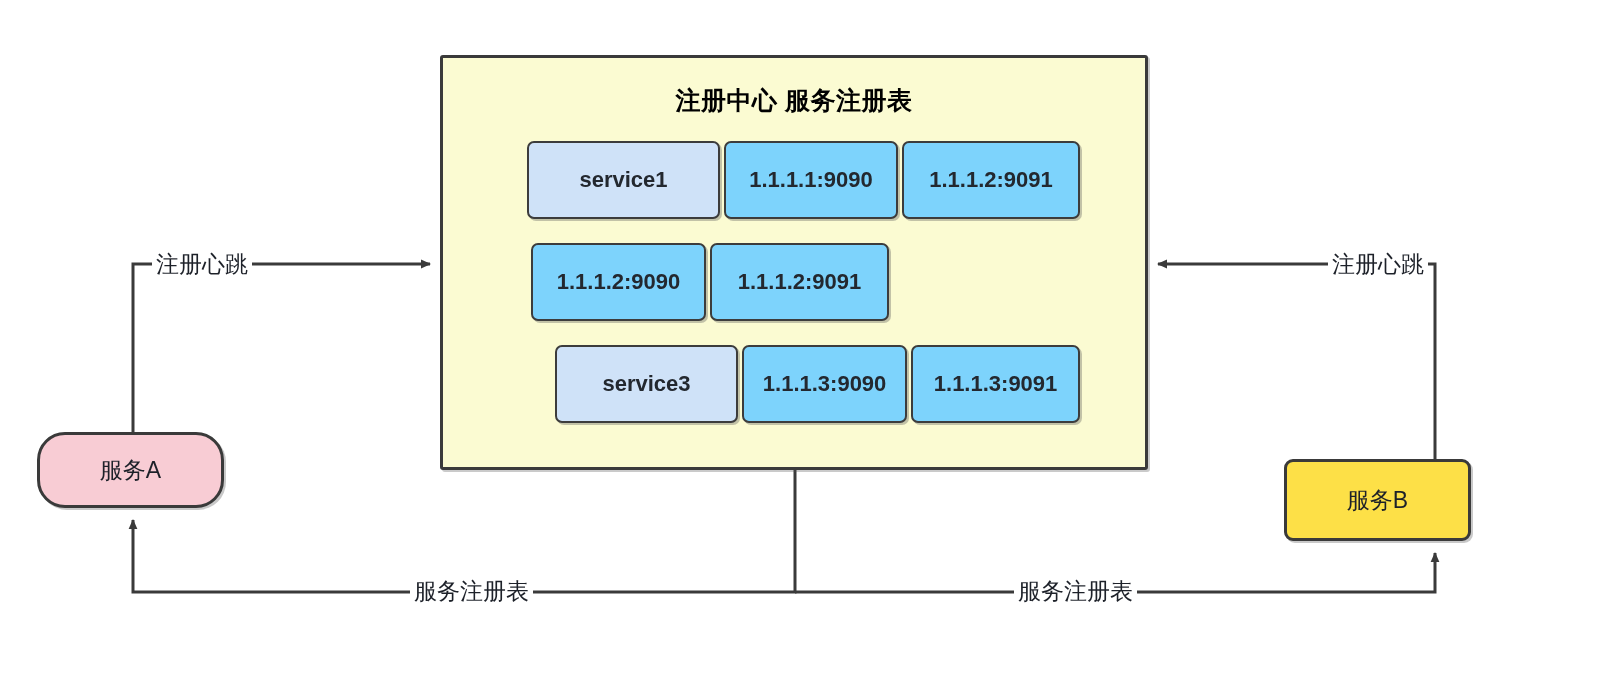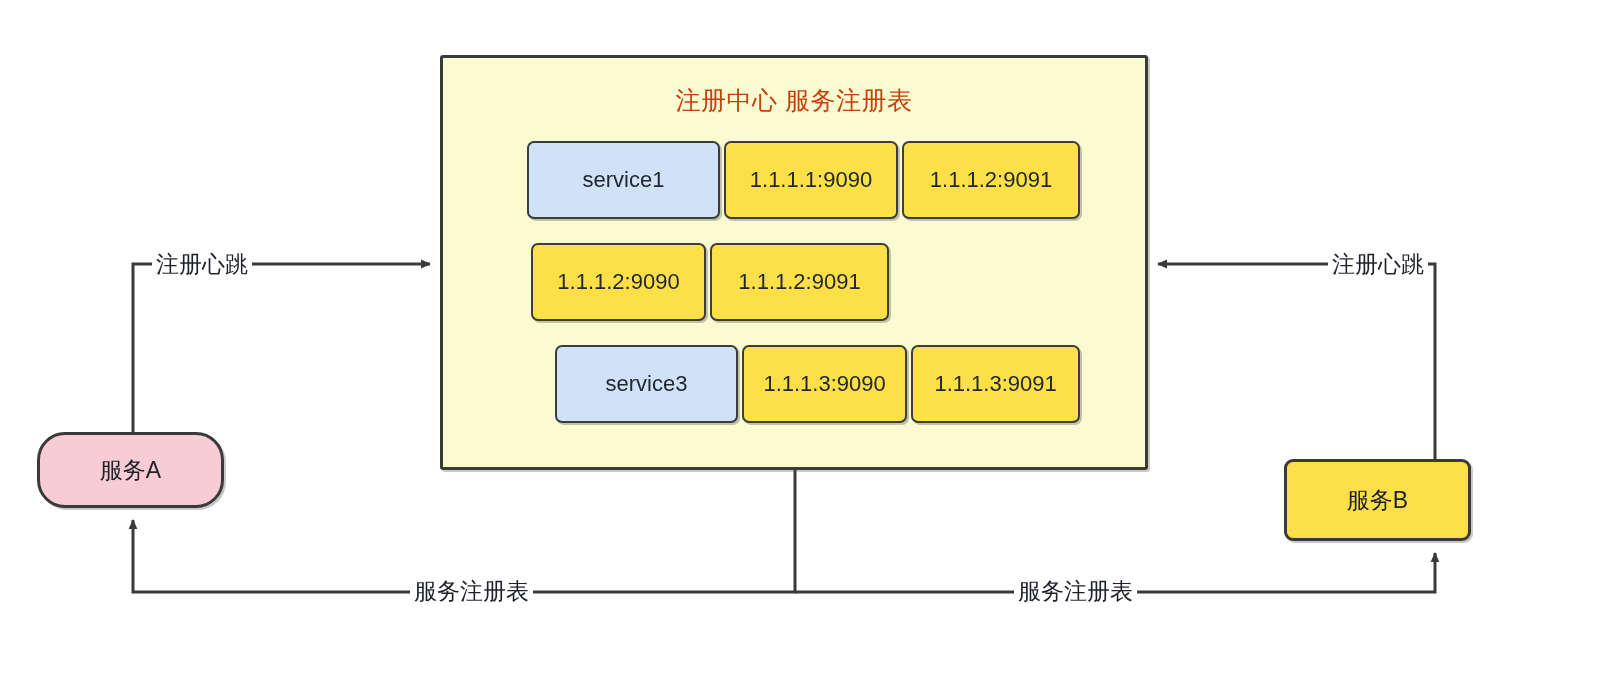--- a/index.html
+++ b/index.html
@@ -38,55 +38,56 @@
     box-sizing: border-box;
     box-shadow: 2px 2px 0 rgba(80,80,80,0.30);
   }
   .registry-title {
     position: absolute;
     left: 0;
     top: 26px;
     width: 100%;
     text-align: center;
     font-size: 25px;
-    font-weight: normal;
-    color: #c2410c;
+    font-weight: bold;
+    color: #000000;
     letter-spacing: 0.5px;
   }
   
   .reg-table {
     position: absolute;
     left: 84px;
     top: 83px;
     width: 553px;
   }
   .reg-row {
     display: flex;
     height: 78px;
     margin-bottom: 24px;
+    font-weight: bold;
   }
   .reg-row:last-child { margin-bottom: 0; padding-left: 28px; }
   .cell {
     display: flex;
     align-items: center;
     justify-content: center;
     font-size: 22px;
     color: #23282f;
     border: 2px solid #3c3c3c;
     border-radius: 7px;
     box-sizing: border-box;
     box-shadow: 2px 2px 0 rgba(90,90,90,0.35);
   }
   .cell-service {
     width: 194px;
     background: #cfe2f8;
   }
   .cell-addr {
     width: 175px;
-    background: #fde047;
+    background: #7dd3fc;
     margin-left: 4px;
   }
   .cell-addr.wide { width: 179px; }
   
   .node {
     position: absolute;
     display: flex;
     align-items: center;
     justify-content: center;
     font-size: 23px;

